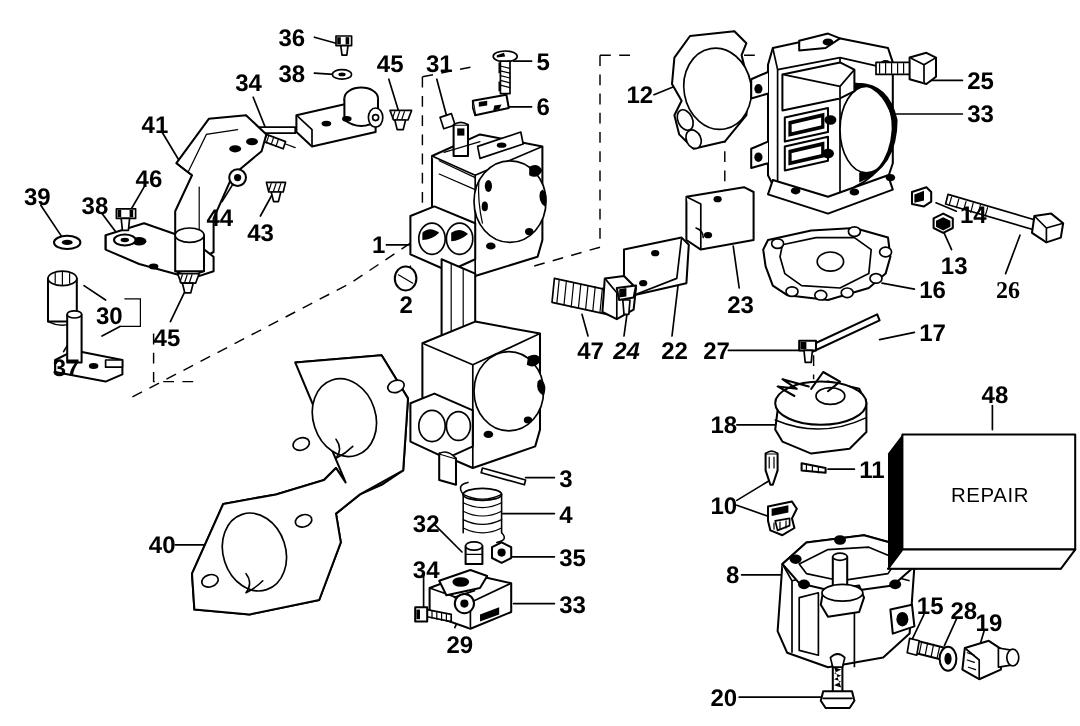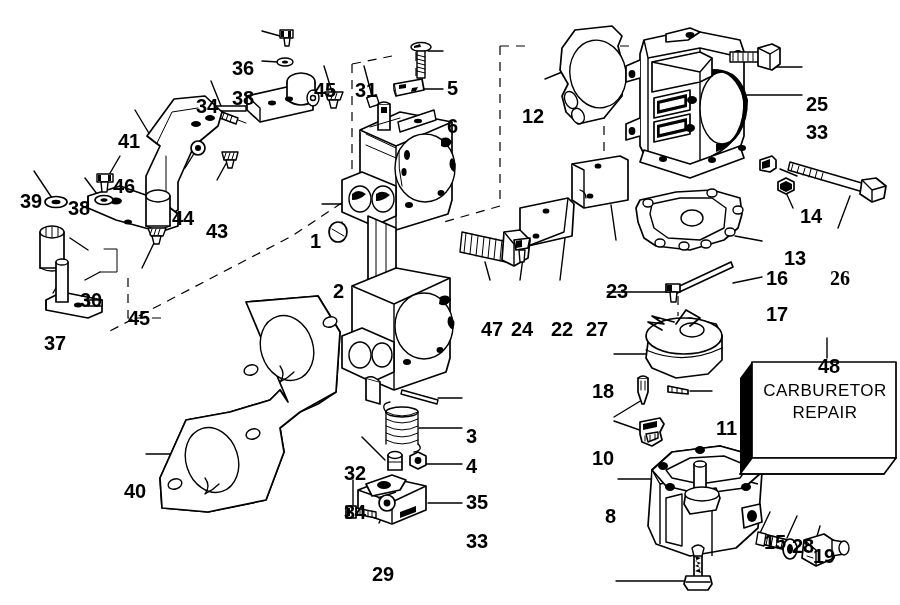--- a/index.html
+++ b/index.html
@@ -13,21 +13,20 @@
 
   .callout{
     position:absolute;
     font-family:"Liberation Sans", sans-serif;
     font-weight:bold;
     font-size:20px;
     color:#000;
     line-height:1;
     white-space:nowrap;
     user-select:none;
-    margin-top:36px;
   }
   .kit-text{
     position:absolute;
     font-family:"Liberation Sans", sans-serif;
     font-weight:normal;
     font-size:17px;
     color:#000;
     text-align:center;
     white-space:nowrap;
     letter-spacing:0.5px;
@@ -628,21 +627,20 @@
 
     <g>
       <path class="wht2" d="M752 362 L896 362 L896 458 L752 458 Z"></path>
       <path class="blk" d="M752 362 L740 378 L740 474 L752 458 Z"></path>
       <path class="wht2" d="M740 474 L884 474 L896 458 L752 458 Z"></path>
       <path class="ln" d="M740 474 L884 474 L884 474"></path>
     </g>
 
   </svg>
 
-  <div class="kit-text" style="left:758px;top:381px;width:134px;">CARBURETOR</div>
   <div class="kit-text" style="left:758px;top:403px;width:134px;">REPAIR</div>
 
   <div id="callout-layer">
       <div class="callout" style="left: 232px; top: 22px;">36</div>
       <div class="callout" style="left: 232px; top: 52px;">38</div>
       <div class="callout" style="left: 314px; top: 44px;">45</div>
       <div class="callout" style="left: 355px; top: 44px;">31</div>
       <div class="callout" style="left: 447px; top: 42px;">5</div>
       <div class="callout" style="left: 447px; top: 80px;">6</div>
       <div class="callout" style="left: 522px; top: 70px;">12</div>
@@ -658,21 +656,21 @@
       <div class="callout" style="left: 800px; top: 170px;">14</div>
       <div class="callout" style="left: 784px; top: 212px;">13</div>
       <div class="callout" style="left: 830px; top: 232px; font-family: Liberation Serif, serif;">26</div>
       <div class="callout" style="left: 310px; top: 195px;">1</div>
       <div class="callout" style="left: 333px; top: 245px;">2</div>
       <div class="callout" style="left: 766px; top: 232px;">16</div>
       <div class="callout" style="left: 606px; top: 245px;">23</div>
       <div class="callout" style="left: 766px; top: 268px;">17</div>
       <div class="callout" style="left: 80px; top: 254px;">30</div>
       <div class="callout" style="left: 481px; top: 283px;">47</div>
-      <div class="callout" style="left: 511px; top: 283px;">24</div>
+      <div class="callout" style="left: 511px; top: 283px; font-style: italic;">24</div>
       <div class="callout" style="left: 551px; top: 283px;">22</div>
       <div class="callout" style="left: 586px; top: 283px;">27</div>
       <div class="callout" style="left: 128px; top: 272px;">45</div>
       <div class="callout" style="left: 44px; top: 297px;">37</div>
       <div class="callout" style="left: 818px; top: 320px;">48</div>
       <div class="callout" style="left: 592px; top: 345px;">18</div>
       <div class="callout" style="left: 716px; top: 382px;">11</div>
       <div class="callout" style="left: 466px; top: 390px;">3</div>
       <div class="callout" style="left: 592px; top: 412px; text-align: right;">10</div>
       <div class="callout" style="left: 466px; top: 420px;">4</div>

